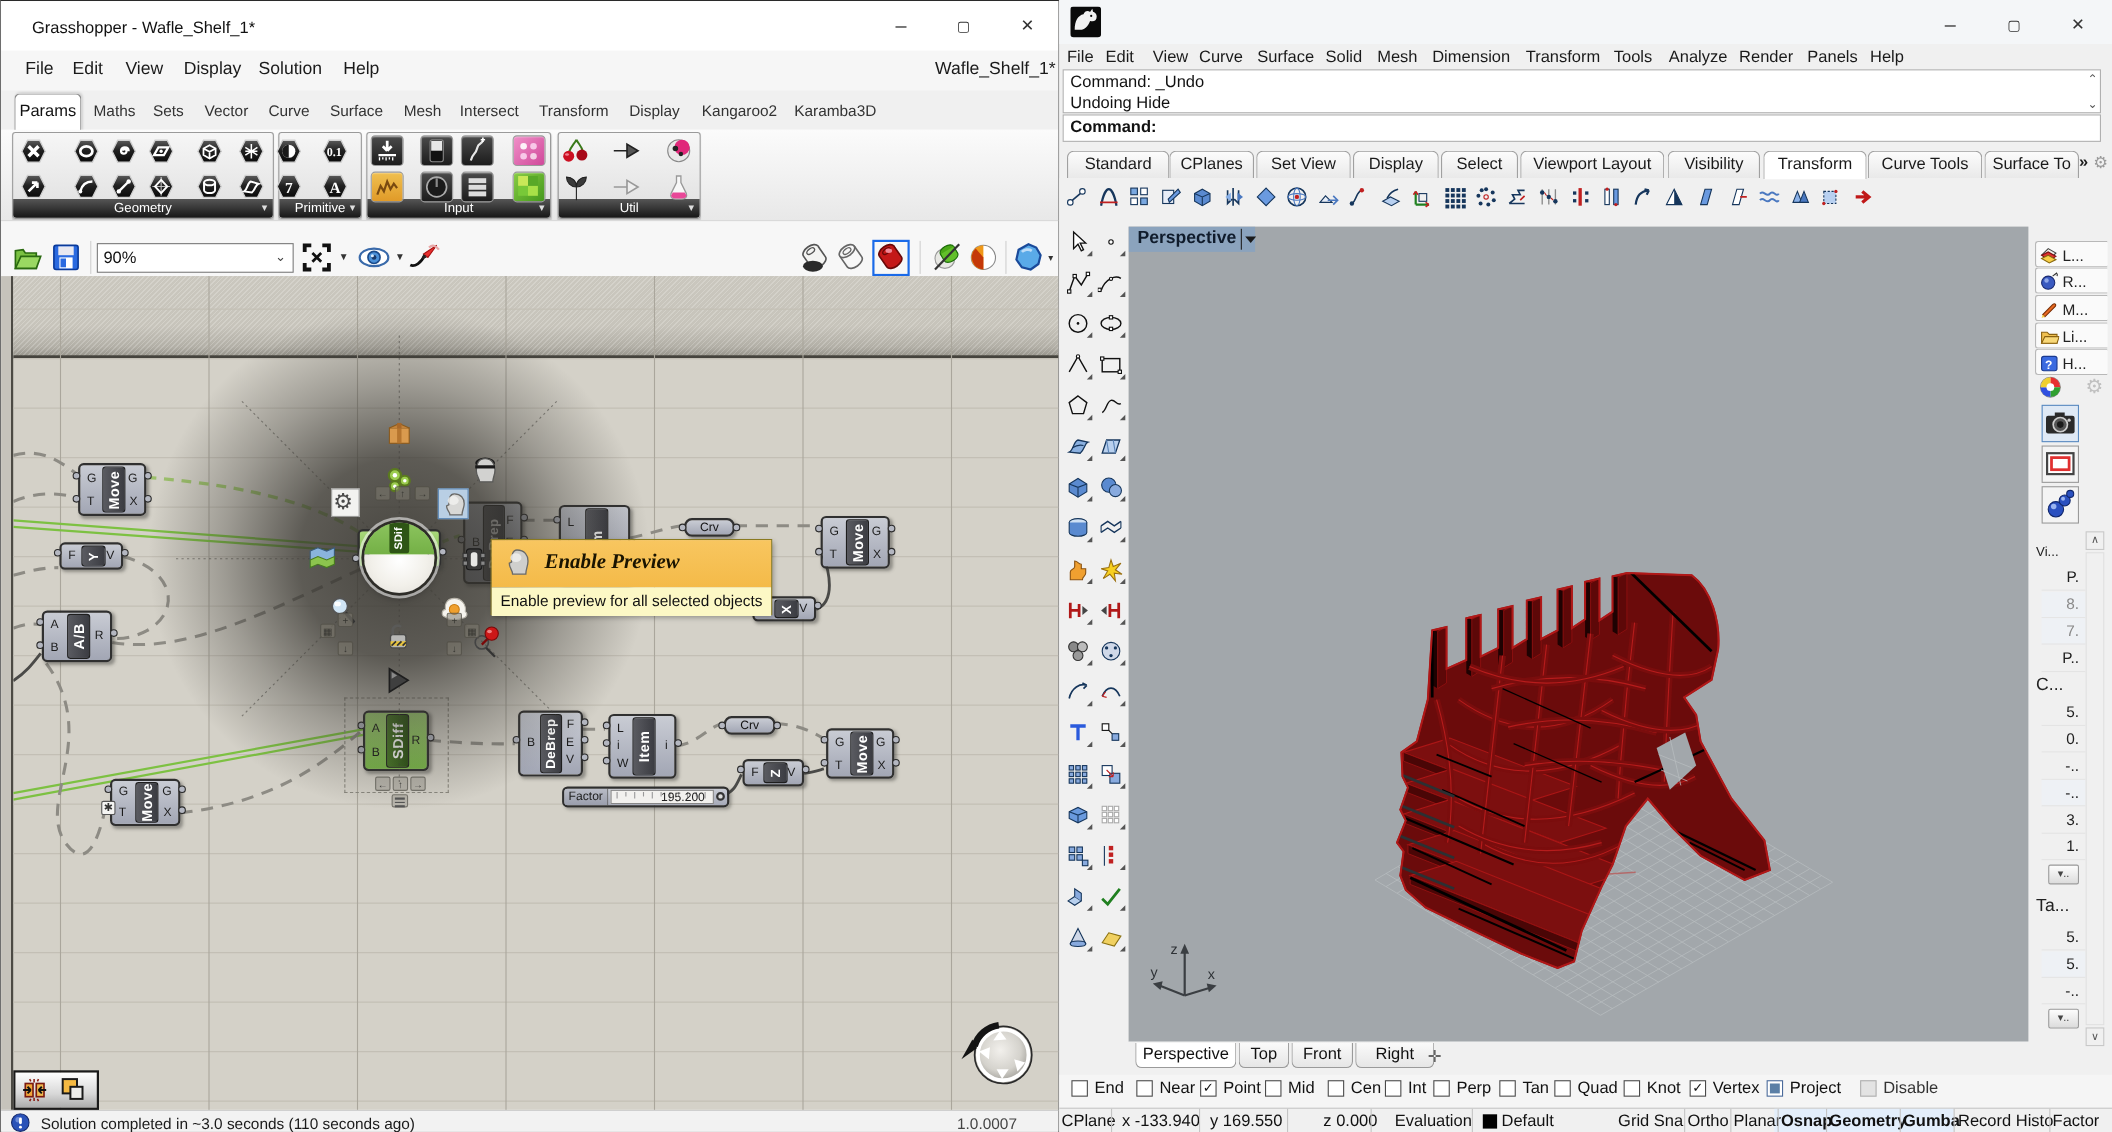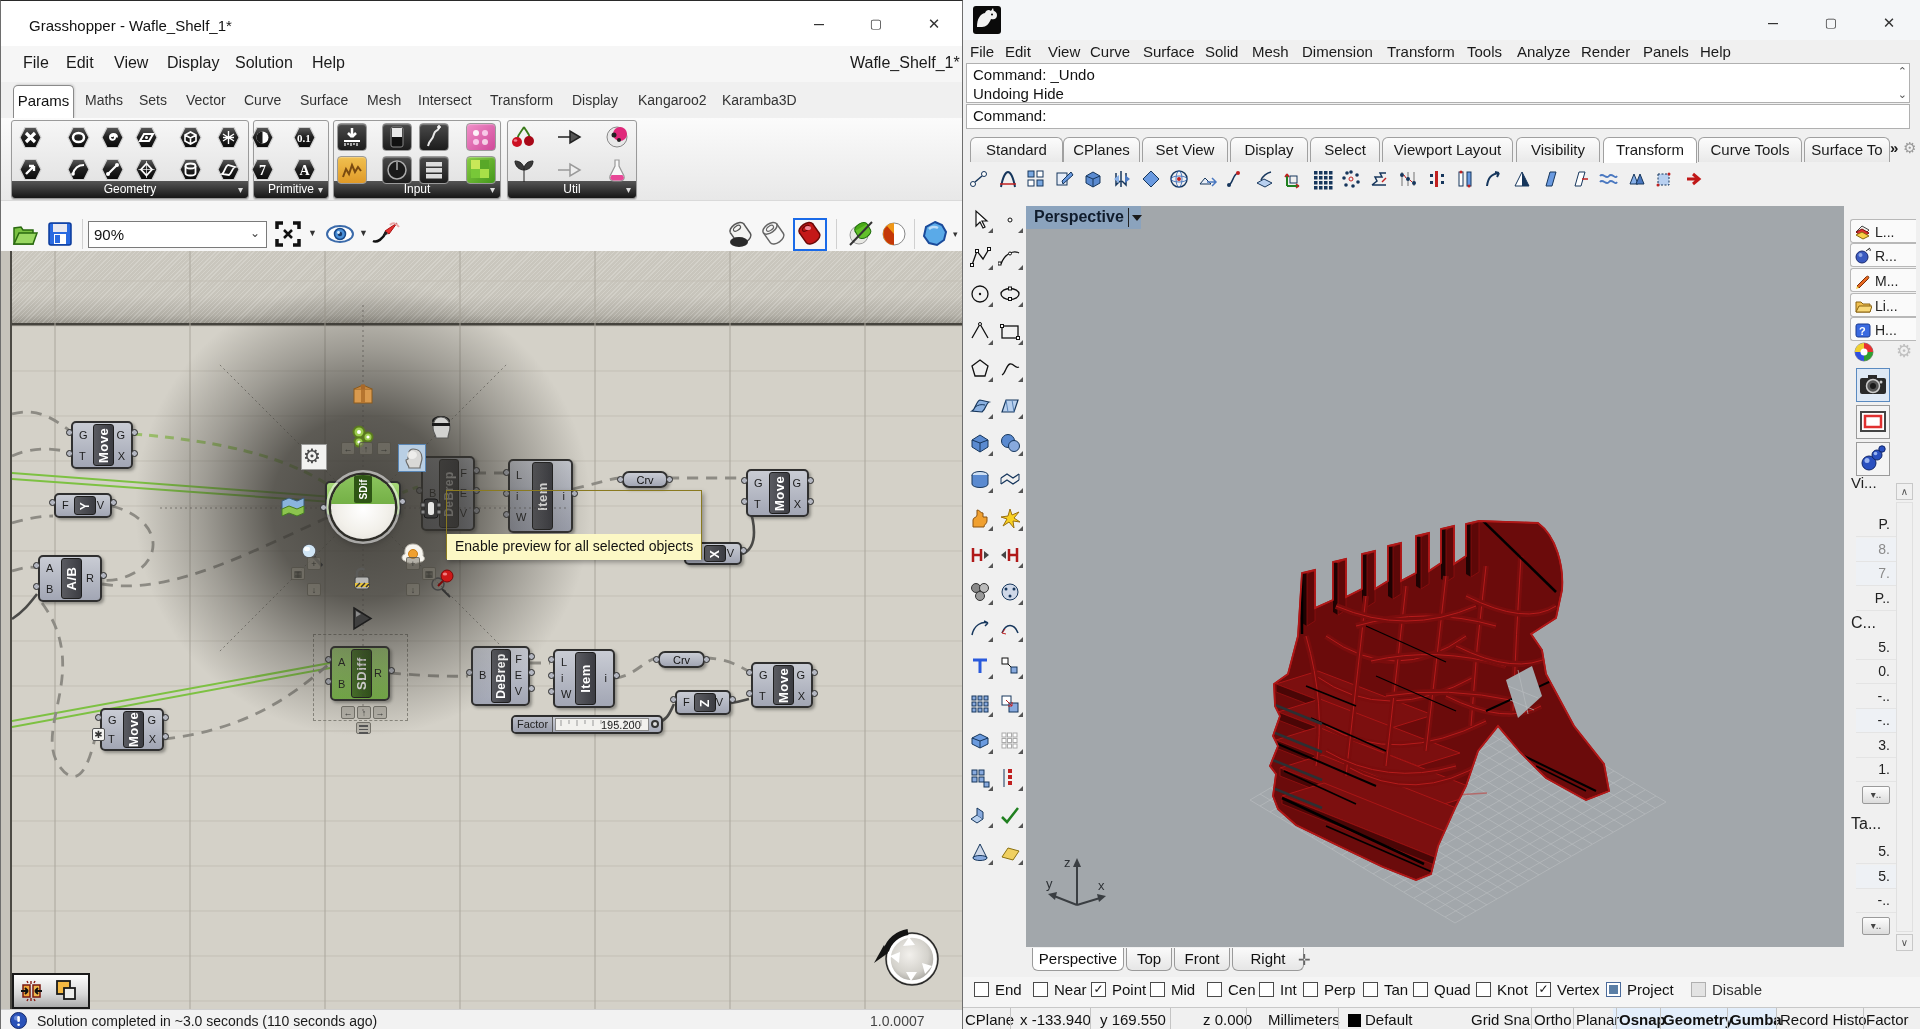--- a/index.html
+++ b/index.html
@@ -780,20 +780,27 @@
         <div style="position:absolute;left:279px;top:316px;width:14px;height:13px;background:rgba(125,122,112,0.55);border:1px solid rgba(70,68,60,0.6);border-radius:2px;font-size:9px;line-height:12px;text-align:center;color:rgba(40,40,36,0.8)">▦</div>
         <div style="position:absolute;left:295px;top:306px;width:14px;height:13px;background:rgba(125,122,112,0.55);border:1px solid rgba(70,68,60,0.6);border-radius:2px;font-size:9px;line-height:12px;text-align:center;color:rgba(40,40,36,0.8)">+</div>
         <div style="position:absolute;left:295px;top:332px;width:14px;height:13px;background:rgba(125,122,112,0.55);border:1px solid rgba(70,68,60,0.6);border-radius:2px;font-size:9px;line-height:12px;text-align:center;color:rgba(40,40,36,0.8)">↓</div>
         <div style="position:absolute;left:394px;top:306px;width:14px;height:13px;background:rgba(125,122,112,0.55);border:1px solid rgba(70,68,60,0.6);border-radius:2px;font-size:9px;line-height:12px;text-align:center;color:rgba(40,40,36,0.8)">+</div>
         <div style="position:absolute;left:410px;top:316px;width:14px;height:13px;background:rgba(125,122,112,0.55);border:1px solid rgba(70,68,60,0.6);border-radius:2px;font-size:9px;line-height:12px;text-align:center;color:rgba(40,40,36,0.8)">▦</div>
         <div style="position:absolute;left:394px;top:332px;width:14px;height:13px;background:rgba(125,122,112,0.55);border:1px solid rgba(70,68,60,0.6);border-radius:2px;font-size:9px;line-height:12px;text-align:center;color:rgba(40,40,36,0.8)">↓</div>
         <div style="position:absolute;left:329px;top:191px;width:14px;height:13px;background:rgba(125,122,112,0.55);border:1px solid rgba(70,68,60,0.6);border-radius:2px;font-size:9px;line-height:12px;text-align:center;color:rgba(40,40,36,0.8)">←</div>
         <div style="position:absolute;left:347px;top:191px;width:14px;height:13px;background:rgba(125,122,112,0.55);border:1px solid rgba(70,68,60,0.6);border-radius:2px;font-size:9px;line-height:12px;text-align:center;color:rgba(40,40,36,0.8)">↑</div>
         <div style="position:absolute;left:365px;top:191px;width:14px;height:13px;background:rgba(125,122,112,0.55);border:1px solid rgba(70,68,60,0.6);border-radius:2px;font-size:9px;line-height:12px;text-align:center;color:rgba(40,40,36,0.8)">→</div>
         <div style="position:absolute;left:434px;top:239px;width:256px;height:69px;border:1px solid #8a7a20;box-shadow:2px 3px 5px rgba(0,0,0,0.35);z-index:50">
+<div style="position:absolute;left:0;top:0;width:100%;height:43px;background:linear-gradient(180deg,#f8c660,#f4ba48)">
+<svg width="28" height="30" style="position:absolute;left:9px;top:6px">
+              <path d="M14,3 C21,3 24,8 24,13 C24,18 22,20 22,25 L10,25 C10,21 7,20 7,15 L9,14 C9,8 10,3 14,3 Z" fill="#cfcfcd" stroke="#6a6a68" stroke-width="1.2"></path>
+              <ellipse cx="13" cy="10" rx="5" ry="4" fill="#eeeeec" opacity="0.85"></ellipse>
+            </svg>
+<span style="position:absolute;left:48px;top:9px;font-family:'Liberation Serif',serif;font-style:italic;font-weight:bold;font-size:19px;color:#1a1400">Enable Preview</span>
+</div>
 <div style="position:absolute;left:0;top:43px;width:100%;height:26px;background:#fcf8c5">
 <span style="position:absolute;left:8px;top:4px;font-size:14px;color:#111">Enable preview for all selected objects</span>
 </div>
         </div>
         <div style="position:absolute;left:0px;top:722px;width:78px;height:36px;background:linear-gradient(180deg,#fefefe,#d8d8d8 60%,#ababab);border:2px solid #1a1a1a">
 <svg width="24" height="24" style="position:absolute;left:6px;top:4px">
             <rect x="3" y="6" width="7" height="12" fill="#f0a63a" stroke="#7a1a10" stroke-width="1.5"></rect>
             <rect x="13" y="6" width="7" height="12" fill="#f0b84e" stroke="#7a1a10" stroke-width="1.5"></rect>
             <path d="M1,12 L8,12 M8,12 L5,9 M8,12 L5,15" stroke="#111" stroke-width="1.8" fill="none"></path>
             <path d="M22,12 L15,12 M15,12 L18,9 M15,12 L18,15" stroke="#111" stroke-width="1.8" fill="none"></path>
@@ -847,21 +854,21 @@
       <span style="left:680px">Panels</span>
       <span style="left:737px">Help</span>
   </div>
   <div id="rh-cmd1">
       <span style="position:absolute;left:6px;top:2px">Command: _Undo</span>
       <span style="position:absolute;left:6px;top:21px">Undoing Hide</span>
       <span style="position:absolute;right:2px;top:1px;color:#555;font-size:11px">⌃</span>
       <span style="position:absolute;right:2px;bottom:1px;color:#555;font-size:11px">⌄</span>
     </div>
   <div id="rh-cmd2">
-      <span style="position:absolute;left:6px;top:2px;font-weight:normal">Command:</span>
+      <span style="position:absolute;left:6px;top:2px;font-weight:bold">Command:</span>
     </div>
   <div id="rh-tabs">
     <div class="rtab" style="left:7px;width:93px">Standard</div>
     <div class="rtab" style="left:100px;width:77px">CPlanes</div>
     <div class="rtab" style="left:179px;width:86px">Set View</div>
     <div class="rtab" style="left:267px;width:78px">Display</div>
     <div class="rtab" style="left:347px;width:70px">Select</div>
     <div class="rtab" style="left:419px;width:131px">Viewport Layout</div>
     <div class="rtab" style="left:553px;width:84px">Visibility</div>
     <div class="rtab act" style="left:640px;width:94px">Transform</div>
@@ -1414,21 +1421,21 @@
       </div>
       <div style="position:absolute;left:8px;top:246px;width:34px;height:34px;background:#f4f4f4;border:1px solid #9a9a9a">
         <svg width="30" height="30" style="position:absolute;left:1px;top:1px">
           <circle cx="11" cy="19" r="7" fill="#2a50c0" stroke="#10266a"></circle>
           <circle cx="9" cy="16.5" r="2.5" fill="#9ab4f0"></circle>
           <circle cx="19" cy="11" r="5" fill="#2a50c0" stroke="#10266a"></circle>
           <circle cx="17.5" cy="9.5" r="1.8" fill="#9ab4f0"></circle>
           <circle cx="24" cy="5" r="3.2" fill="#2a50c0" stroke="#10266a"></circle>
         </svg>
       </div>
-      <span style="position:absolute;left:3px;top:278px;font-size:15px;color:#222">Vi...</span>
+      <span style="position:absolute;left:3px;top:298px;font-size:12px;color:#222">Vi...</span>
       <div style="position:absolute;left:48px;top:287px;width:17px;height:17px;background:#f0f0f0;border:1px solid #c8c8c8;text-align:center;line-height:15px;font-size:10px;color:#555">∧</div>
       <div style="position:absolute;left:8px;top:317px;width:40px;height:24px;border-bottom:1px solid #e4e4e4">
         <span style="position:absolute;right:6px;top:3px;font-size:14px;color:#222">P.</span>
       </div>
       <div style="position:absolute;left:8px;top:342px;width:40px;height:24px;background:#eef1f5;border-bottom:1px solid #e4e4e4">
         <span style="position:absolute;right:6px;top:3px;font-size:14px;color:#8a8a8a">8.</span>
       </div>
       <div style="position:absolute;left:8px;top:366px;width:40px;height:24px;background:#eef1f5;border-bottom:1px solid #e4e4e4">
         <span style="position:absolute;right:6px;top:3px;font-size:14px;color:#8a8a8a">7.</span>
       </div>
@@ -1507,21 +1514,21 @@
       <span class="cklbl" style="left:749px;color:#333">Disable</span>
   </div>
   <div id="rh-sbar">
       <div style="position:absolute;left:650px;top:0;width:47px;height:22px;background:#e3eefb"></div>
       <div style="position:absolute;left:697px;top:0;width:67px;height:22px;background:#e3eefb"></div>
       <div style="position:absolute;left:764px;top:0;width:49px;height:22px;background:#e3eefb"></div>
     <span class="sc" style="left:2px">CPlane</span>
     <span class="sc" style="left:57px">x -133.940</span>
     <span class="sc" style="left:137px">y 169.550</span>
     <span class="sc" style="left:240px">z 0.000</span>
-    <span class="sc" style="left:305px">Millimeters</span>
+    <span class="sc" style="left:305px">Evaluation</span>
     <span class="sc" style="left:385px"><b style="display:inline-block;width:13px;height:13px;background:#000;vertical-align:-2px;margin-right:4px"></b>Default</span>
     <span class="sc" style="left:508px">Grid Sna</span>
     <span class="sc" style="left:571px">Ortho</span>
     <span class="sc" style="left:613px">Planar</span>
     <span class="sc bb" style="left:656px">Osnap</span>
     <span class="sc bb" style="left:700px">Geometry</span>
     <span class="sc bb" style="left:767px">Gumba</span>
     <span class="sc" style="left:817px">Record Histo</span>
     <span class="sc" style="left:903px">Factor</span>
     <i class="sd" style="left:47px"></i>

